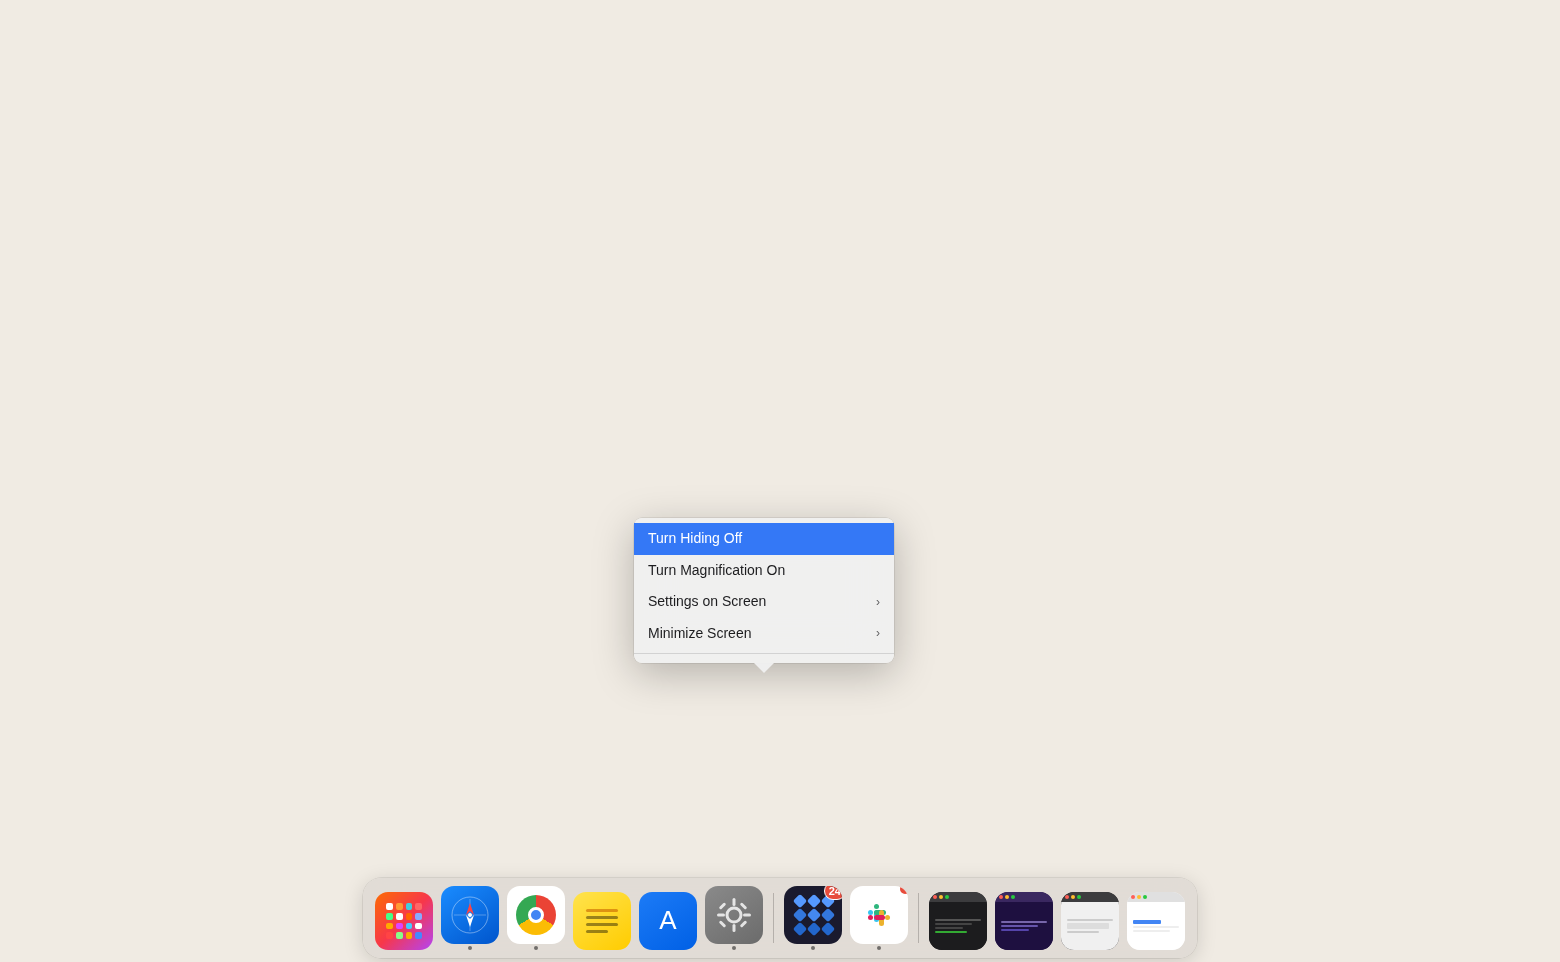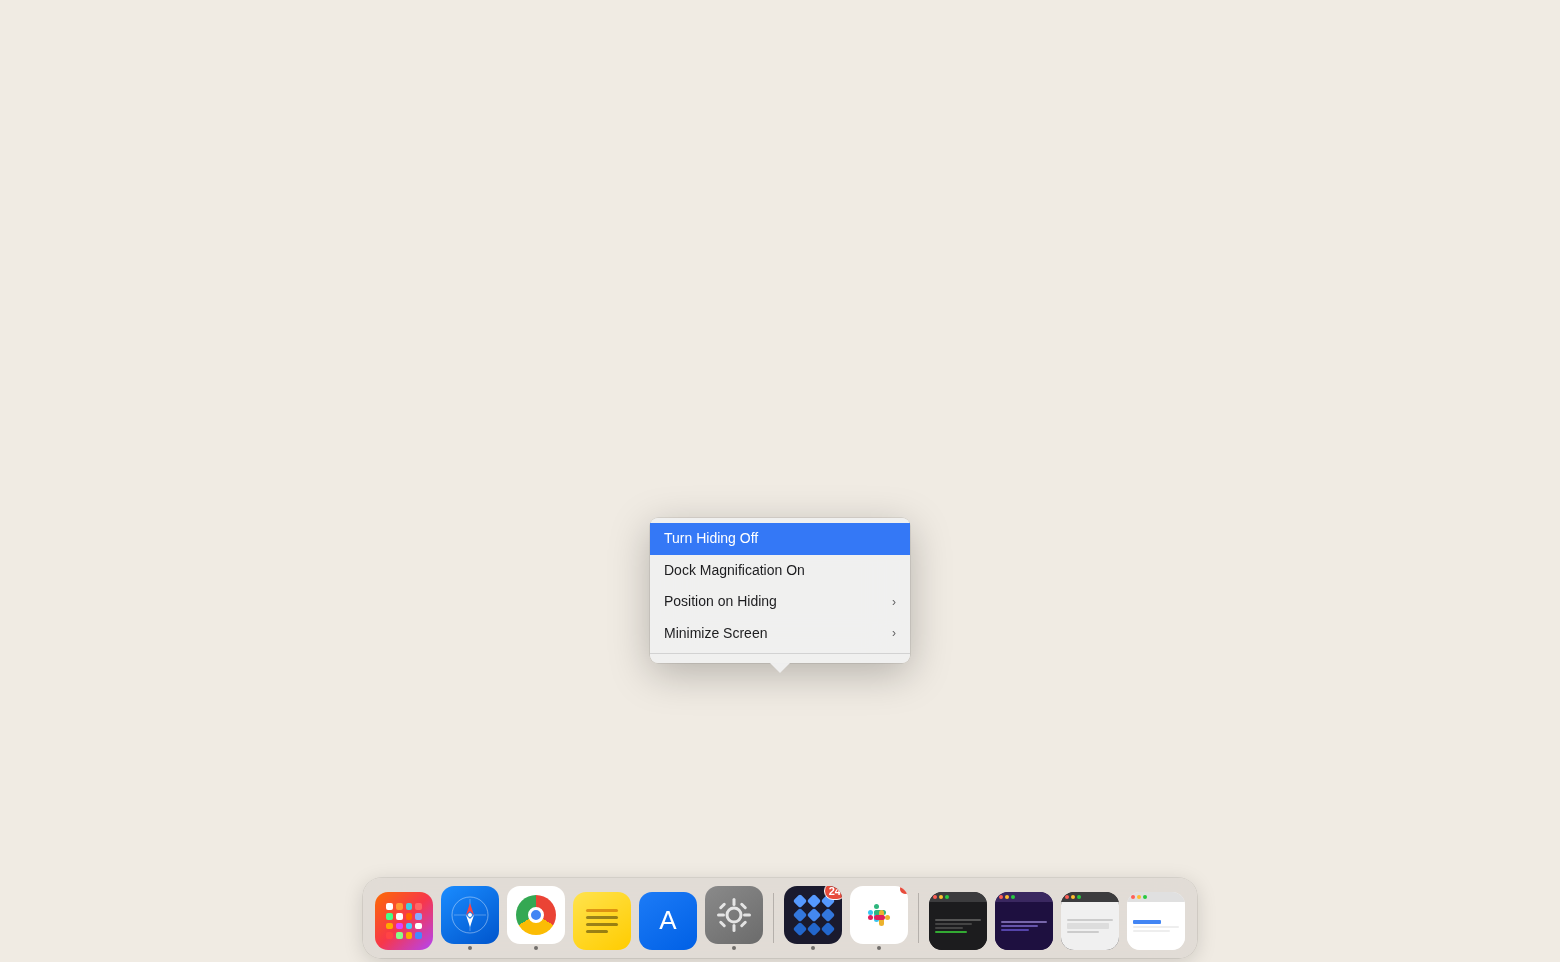--- a/index.html
+++ b/index.html
@@ -20,21 +20,21 @@
     
     .desktop {
       width: 100%;
       height: calc(100% - 90px);
       position: relative;
     }
 
     
     .context-menu {
       position: absolute;
-      left: 650px;
+      left: 634px;
       top: 518px;
       background: rgba(240, 240, 240, 0.97);
       backdrop-filter: blur(20px);
       border-radius: 8px;
       box-shadow: 0 10px 40px rgba(0,0,0,0.25), 0 0 0 0.5px rgba(0,0,0,0.15);
       min-width: 260px;
       padding: 5px 0;
       z-index: 100;
     }
 
@@ -267,24 +267,24 @@
 </head>
 <body>
 
 <div class="desktop">
 
   <div class="context-menu">
     <div class="menu-item highlighted">
       <span>Turn Hiding Off</span>
     </div>
     <div class="menu-item">
-      <span>Dock Magnification On</span>
+      <span>Turn Magnification On</span>
     </div>
     <div class="menu-item">
-      <span>Position on Hiding</span>
+      <span>Settings on Screen</span>
       <span class="chevron">›</span>
     </div>
     <div class="menu-item">
       <span>Minimize Screen</span>
       <span class="chevron">›</span>
     </div>
     <div class="menu-separator"></div>
   </div>
 
 </div>

